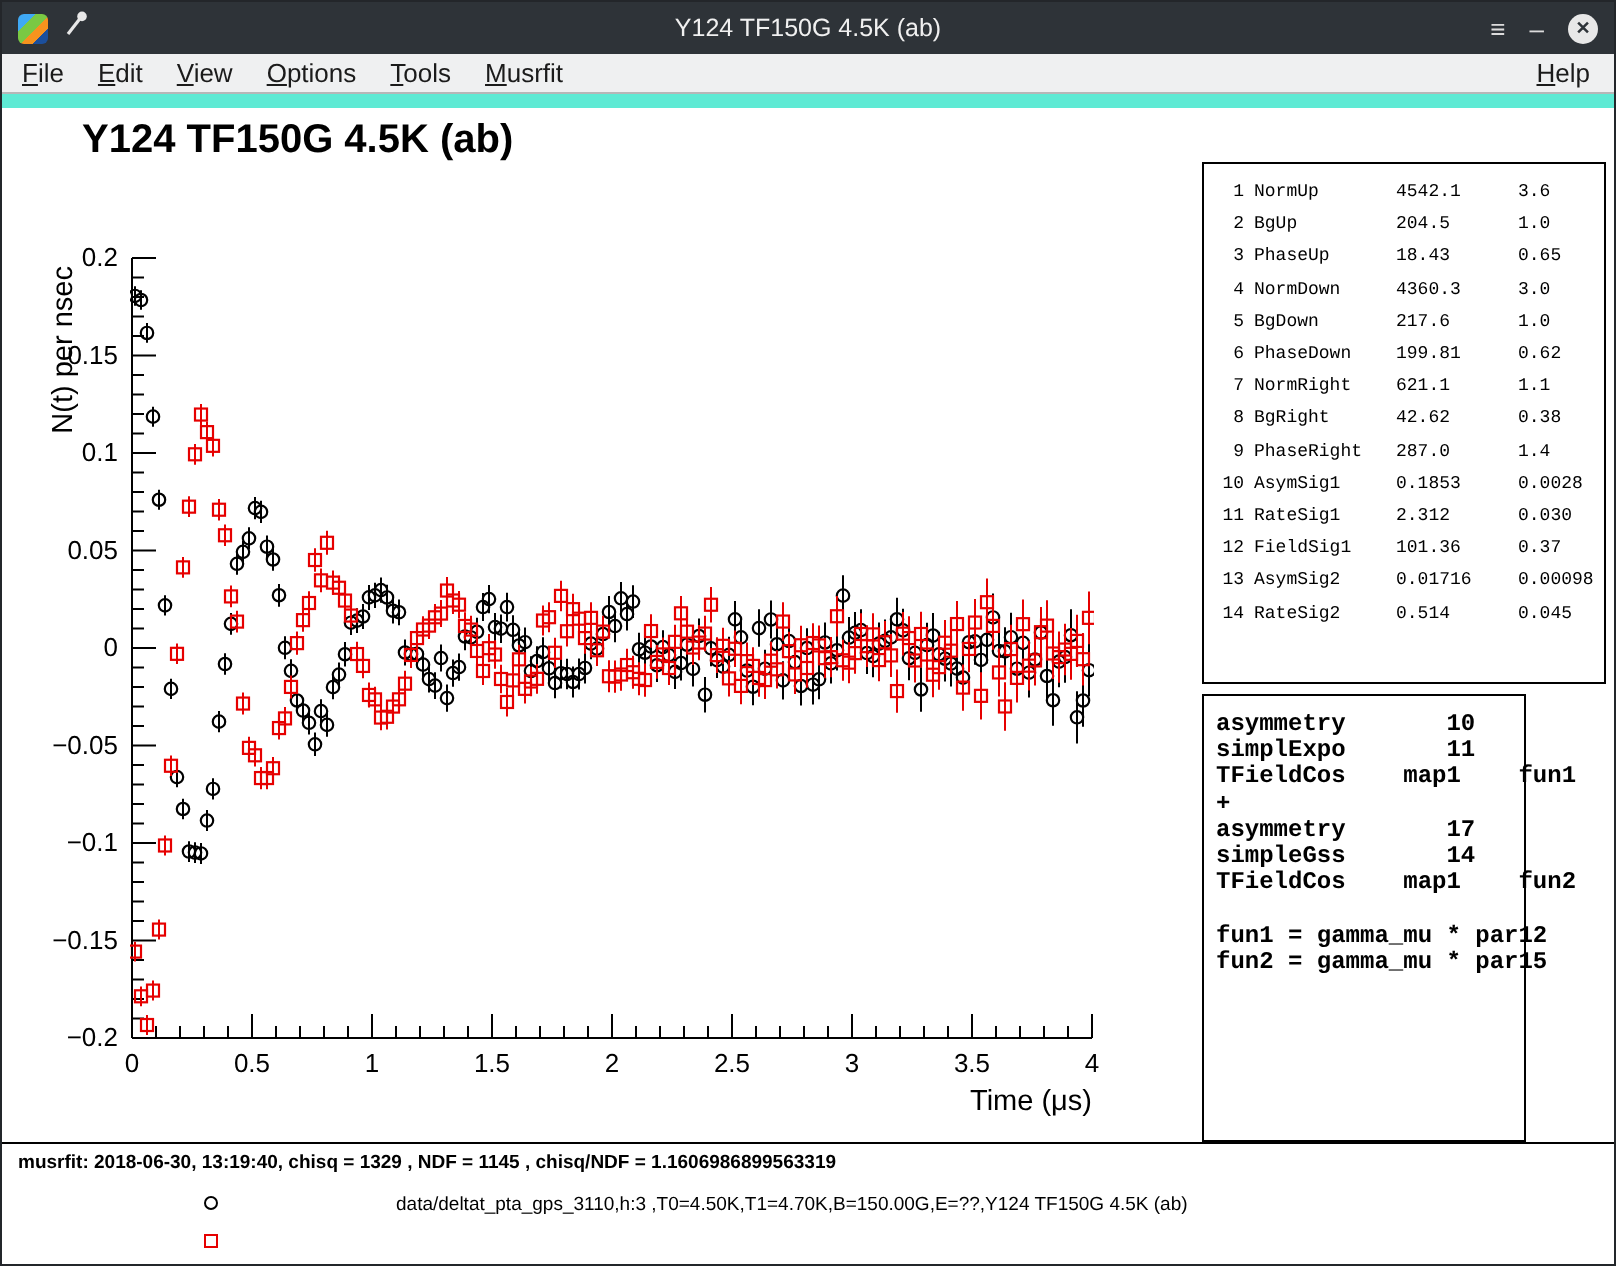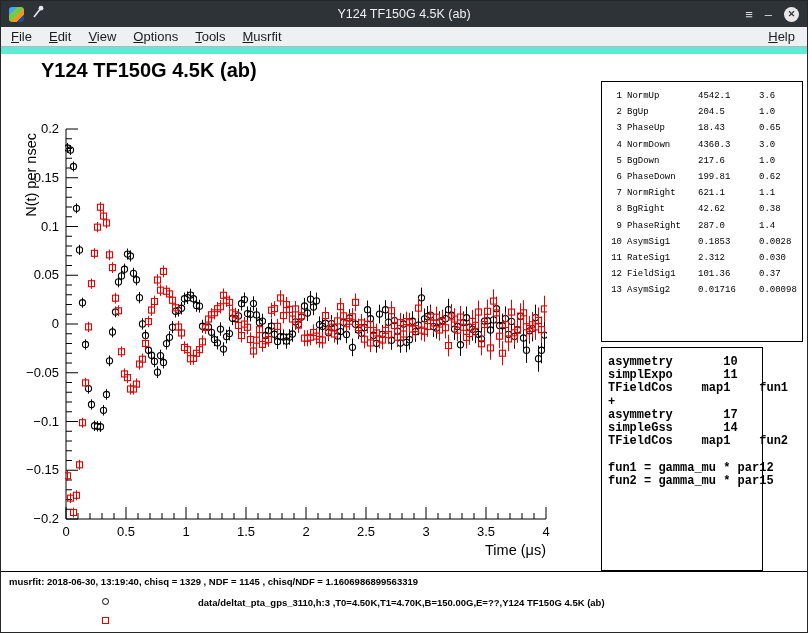--- a/index.html
+++ b/index.html
@@ -35,21 +35,21 @@
   .param-idx{text-align:right}
   .theory-box{position:absolute;left:600px;top:293px;width:162px;height:224px;border:1px solid #000;padding:8px 6px;font-family:"Liberation Mono",monospace;font-weight:bold;font-size:12px;line-height:13.2px;white-space:pre;color:#000}
 
   
   .bottom-sep{position:absolute;left:0;right:0;top:517px;border-top:1px solid #000}
   .stats-text{position:absolute;left:8px;top:522px;font-size:9.5px;font-weight:bold;color:#000;white-space:nowrap}
   .legend{position:absolute;left:0;right:0;top:539px}
   .legend-row{position:relative;height:19px}
   .legend-marker{position:absolute;left:101px;top:5px;width:7px;height:7px;border:1.2px solid #000;background:#fff}
   .legend-marker.circle{border-radius:50%}
-  .legend-text{position:absolute;left:197px;top:4px;font-size:9.5px;font-weight:bold;white-space:nowrap;color:#000}
+  .legend-text{position:absolute;left:197px;top:4px;font-size:9.5px;font-weight:normal;white-space:nowrap;color:#000}
 </style>
 </head>
 <body>
 
 <div class="window">
 
   <div class="titlebar">
     <div class="tb-left">
       <span class="app-icon"></span>
       <span>
@@ -904,20 +904,26 @@
           <span class="param-name">FieldSig1</span>
           <span class="param-value">101.36</span>
           <span class="param-error">0.37</span>
         </div>
         <div class="param-row">
           <span class="param-idx">13</span>
           <span class="param-name">AsymSig2</span>
           <span class="param-value">0.01716</span>
           <span class="param-error">0.00098</span>
         </div>
+        <div class="param-row">
+          <span class="param-idx">14</span>
+          <span class="param-name">RateSig2</span>
+          <span class="param-value">0.514</span>
+          <span class="param-error">0.045</span>
+        </div>
       </div>
 
     <div class="theory-box"><div>asymmetry       10</div><div>simplExpo       11</div><div>TFieldCos    map1    fun1</div><div>+</div><div>asymmetry       17</div><div>simpleGss       14</div><div>TFieldCos    map1    fun2</div><div>&nbsp;</div><div>fun1 = gamma_mu * par12</div><div>fun2 = gamma_mu * par15</div></div>
 
     <div class="bottom-sep"></div>
     <div class="stats-text">musrfit: 2018-06-30, 13:19:40, chisq = 1329 , NDF = 1145 , chisq/NDF = 1.1606986899563319</div>
 
     <div class="legend">
         <div class="legend-row">
           <span class="legend-marker circle" style="border-color: rgb(0, 0, 0);"></span>

